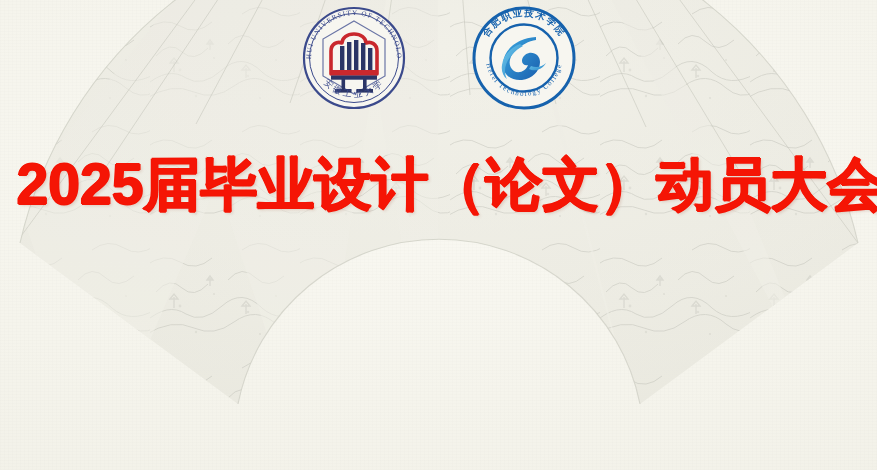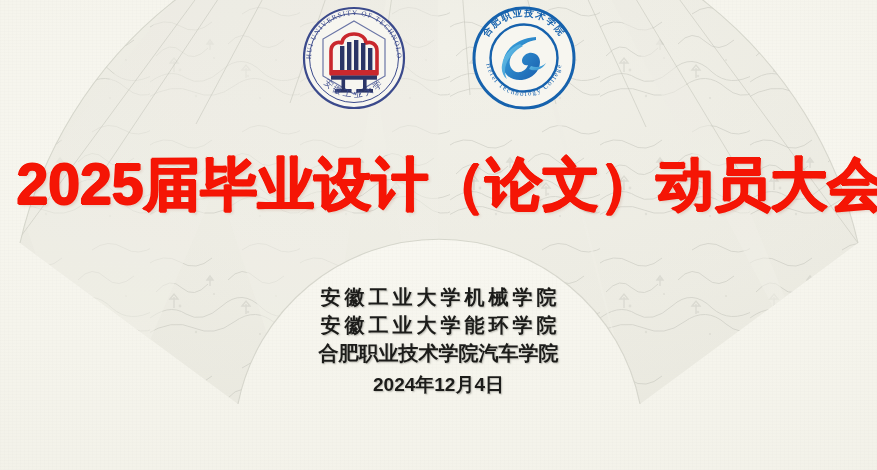--- a/index.html
+++ b/index.html
@@ -289,20 +289,14 @@
         </text>
         <text font-size="7" font-family="'Liberation Serif', 'DejaVu Serif', serif" fill="#1662ad" letter-spacing="1.4">
           <textPath href="#hftBot" startOffset="50%" text-anchor="middle">Hefei Technology College</textPath>
         </text>
       </svg>
     </div>
   </div>
 
   <div class="title">2025届毕业设计（论文）动员大会</div>
 
-  <div class="subtitle">
-    <div class="sub-line">安徽工业大学机械学院</div>
-    <div class="sub-line">安徽工业大学能环学院</div>
-    <div class="sub-line tight">合肥职业技术学院汽车学院</div>
-    <div class="sub-line date">2024年12月4日</div>
-  </div>
 
 </div>
 
 </body></html>

